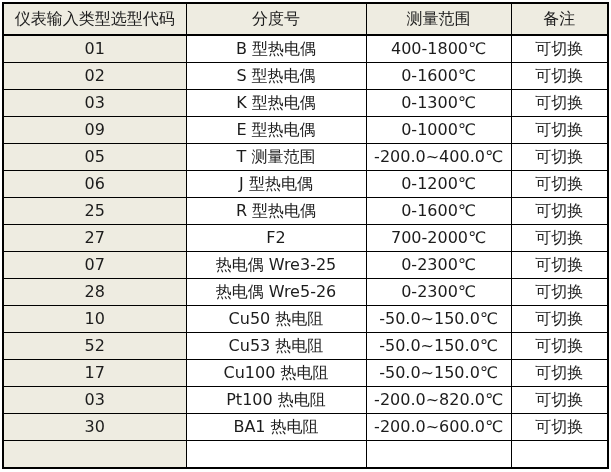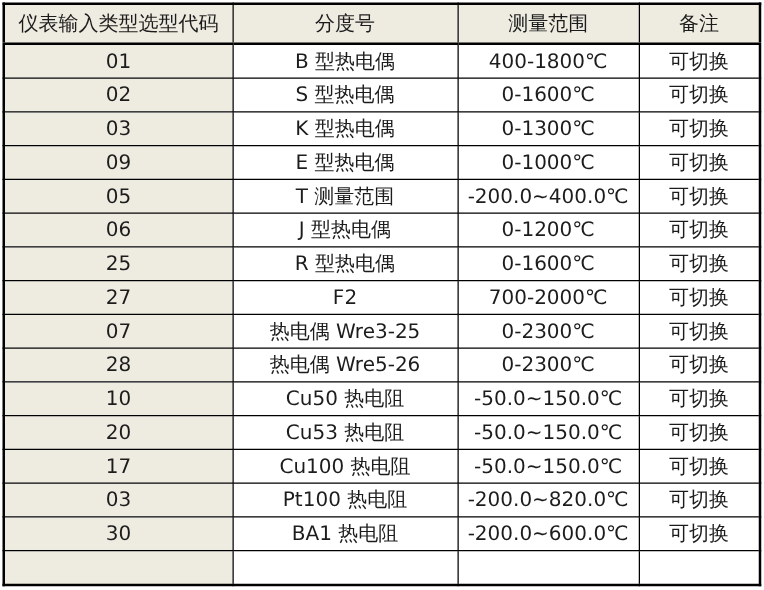--- a/index.html
+++ b/index.html
@@ -135,21 +135,21 @@
           <td>0-2300℃</td>
           <td>可切换</td>
         </tr>
         <tr>
           <td>10</td>
           <td>Cu50 热电阻</td>
           <td>-50.0~150.0℃</td>
           <td>可切换</td>
         </tr>
         <tr>
-          <td>20</td>
+          <td>52</td>
           <td>Cu53 热电阻</td>
           <td>-50.0~150.0℃</td>
           <td>可切换</td>
         </tr>
         <tr>
           <td>17</td>
           <td>Cu100 热电阻</td>
           <td>-50.0~150.0℃</td>
           <td>可切换</td>
         </tr>

